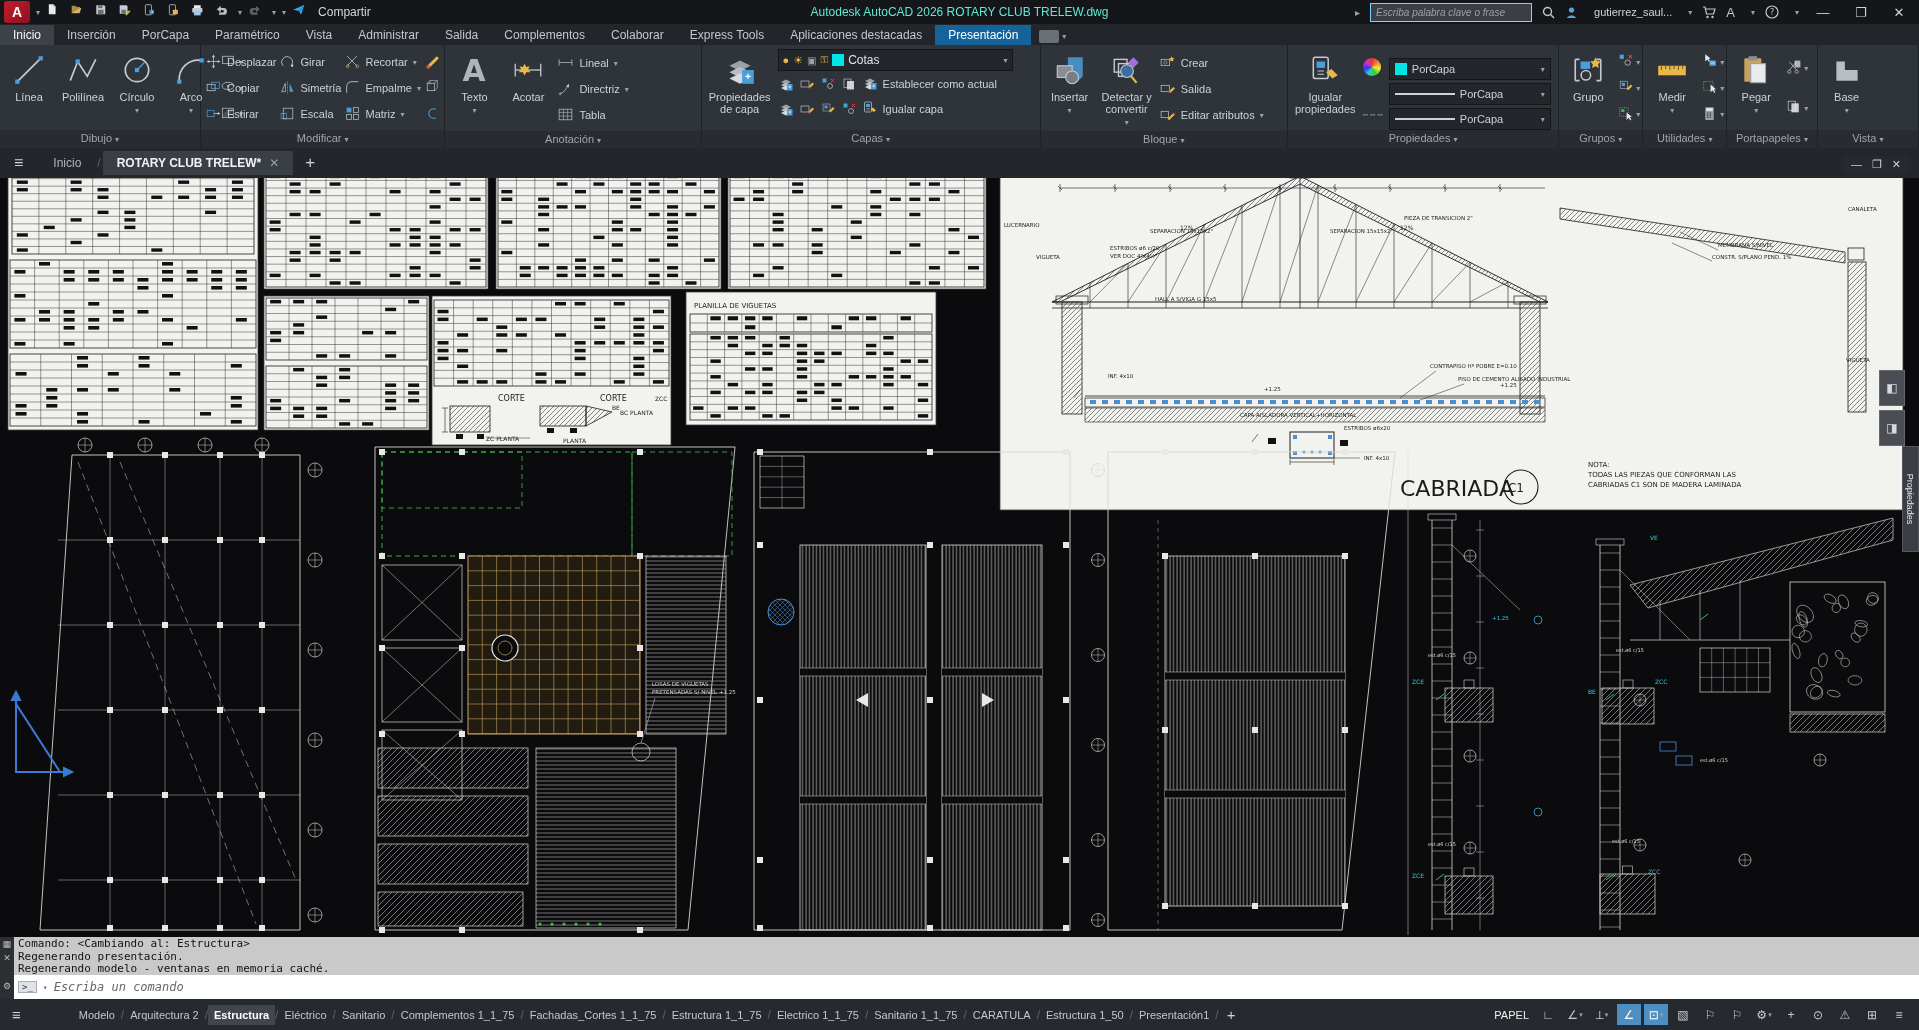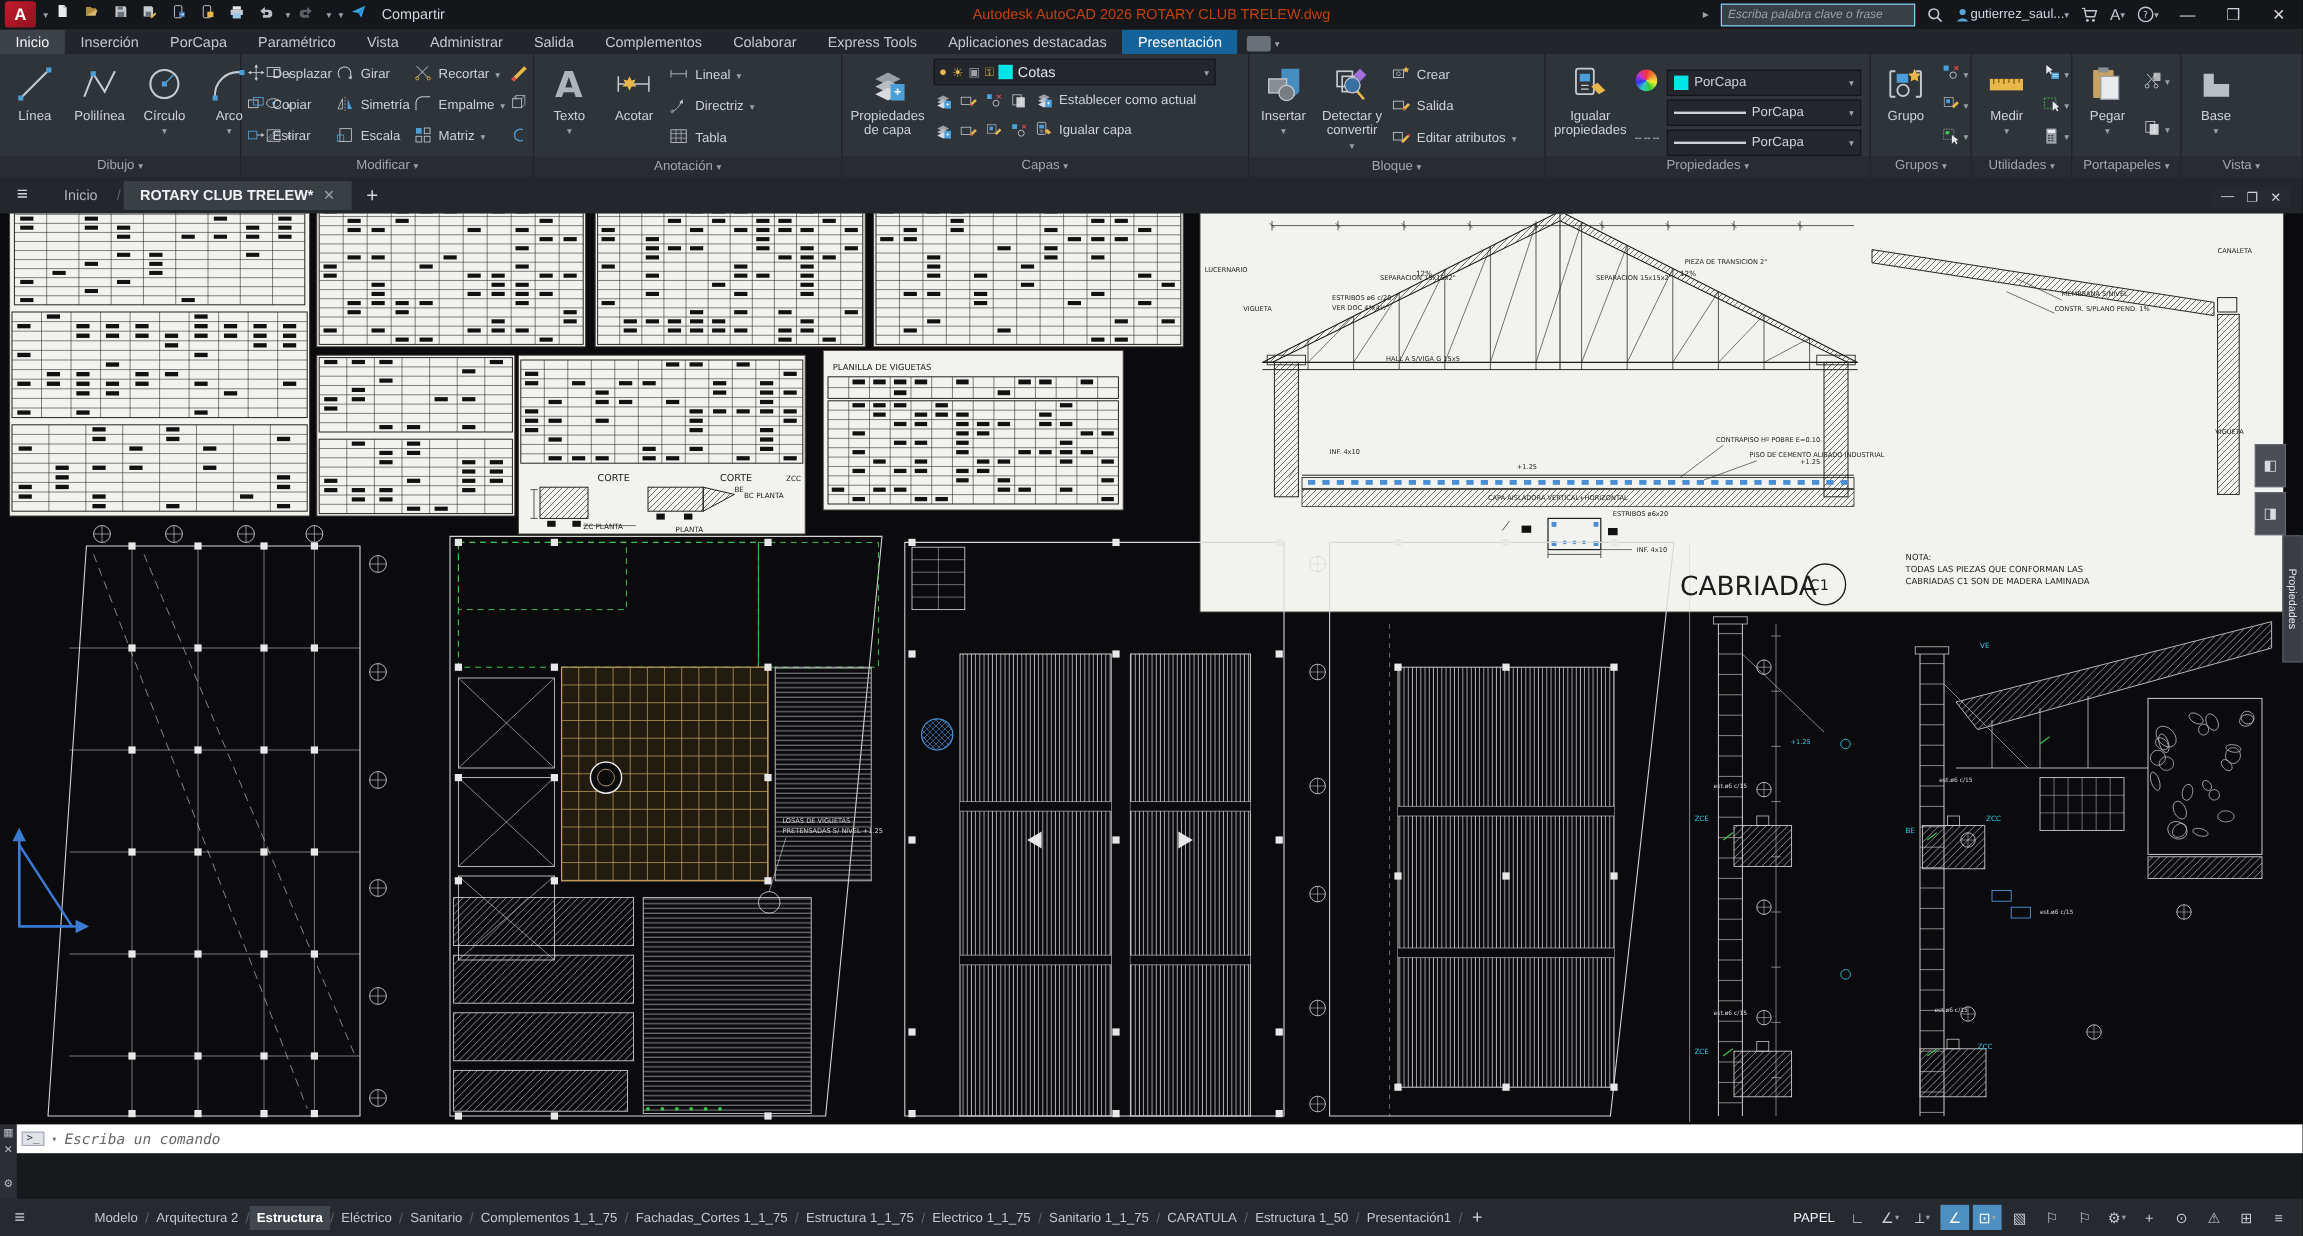--- a/index.html
+++ b/index.html
@@ -4,24 +4,24 @@
 <style>
   html,body{margin:0;padding:0;background:#000;}
   #app{position:relative;width:1919px;height:1030px;background:#17191c;font-family:"Liberation Sans",sans-serif;overflow:hidden;color:#c8ccd1;font-size:12px;}
   
   #titlebar{position:absolute;left:0;top:0;width:1919px;height:24px;background:#141619;display:flex;align-items:center;}
   .qat{display:flex;align-items:center;gap:6px;padding-left:4px;}
   .logo{width:26px;height:22px;background:linear-gradient(135deg,#c21d2c,#8f1020);border-radius:3px;color:#fff;font-weight:bold;text-align:center;line-height:22px;font-size:14px;}
   .qat .ico{width:18px;height:18px;display:inline-flex;align-items:center;justify-content:center;}
   .dd{color:#9aa0a6;font-size:8px;}
   .share{color:#cfd6dc;font-size:12px;margin-left:2px;}
-  .title-center{position:absolute;left:0;right:0;text-align:center;color:#c2410c;font-size:12px;pointer-events:none;}
+  .title-center{position:absolute;left:0;right:0;text-align:center;color:#5eead4;font-size:12px;pointer-events:none;}
   .title-right{position:absolute;right:6px;top:0;height:24px;display:flex;align-items:center;gap:10px;}
   .searchbox{width:150px;height:17px;background:#3a3f46;border:1px solid #7dd3fc;color:#9aa0a6;font-style:italic;font-size:10px;padding:0 5px;display:flex;align-items:center;}
-  .tb-ico{color:#c0c6cc;font-size:13px;display:flex;align-items:center;gap:0;}
+  .tb-ico{color:#c0c6cc;font-size:13px;display:flex;align-items:center;gap:16px;}
   .winbtn{color:#cfd3d7;font-size:13px;width:28px;text-align:center;}
   
   #menurow{position:absolute;left:0;top:24px;width:1919px;height:21px;background:#22252a;display:flex;align-items:flex-end;}
   .mtab{padding:3px 13px;font-size:12px;color:#c3c8cd;white-space:nowrap;}
   .mtab.current{background:#3d4148;color:#f2f4f6;}
   .mtab.highlight{background:#15639b;color:#fff;}
   .mtab-extra{display:flex;align-items:center;gap:3px;padding:2px 8px;}
   .mtab-extra .box{width:20px;height:13px;background:#6a7077;border-radius:2px;}
   
   #ribbon{position:absolute;left:0;top:45px;width:1919px;height:103px;background:#2f333a;display:flex;}
@@ -2016,20 +2016,25 @@
       </div>
   </div>
 
   <div id="cmd">
     <div id="cmdgutter">
       <span>▦</span>
       <span>✕</span>
       <span style="margin-top:14px;">⚙</span>
     </div>
     <div id="cmdmain">
+      <div id="cmdhist">
+          <div>Comando:   &lt;Cambiando al: Estructura&gt;</div>
+          <div>Regenerando presentación.</div>
+          <div>Regenerando modelo - ventanas en memoria caché.</div>
+        </div>
       <div id="cmdinput">
         <span class="chip">&gt;_</span>
         <span style="color:#667;font-size:8px;">▾</span>
         <span class="prompt">Escriba un comando</span>
       </div>
     </div>
   </div>
 
   <div id="status">
     <span class="burger">≡</span>

